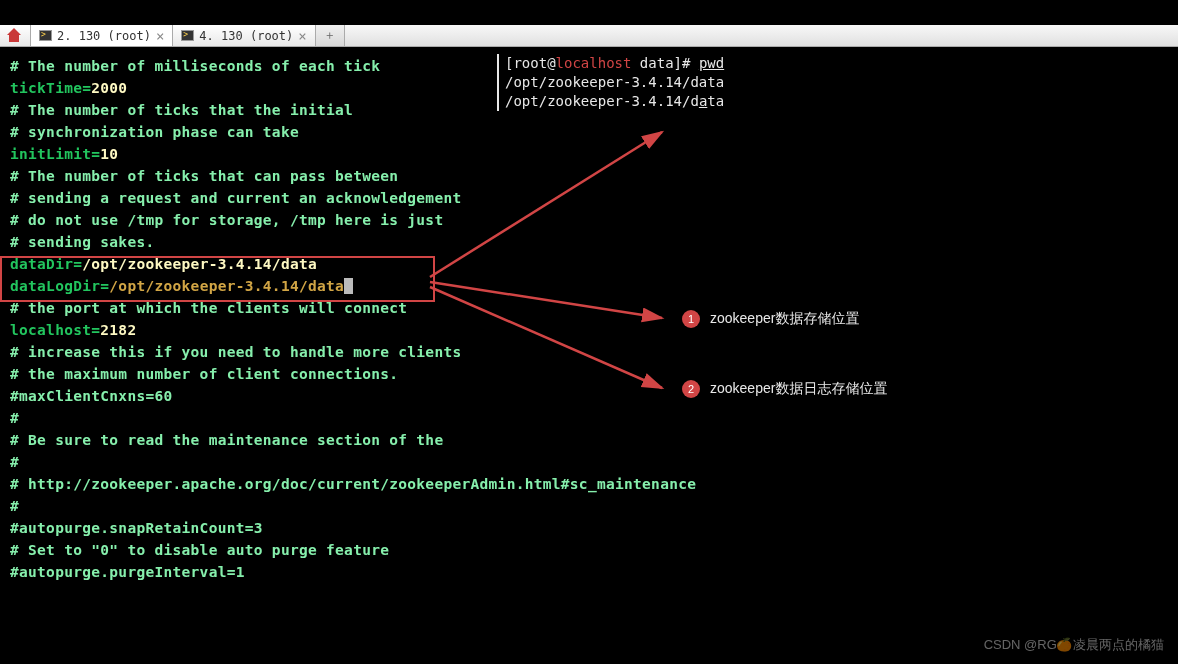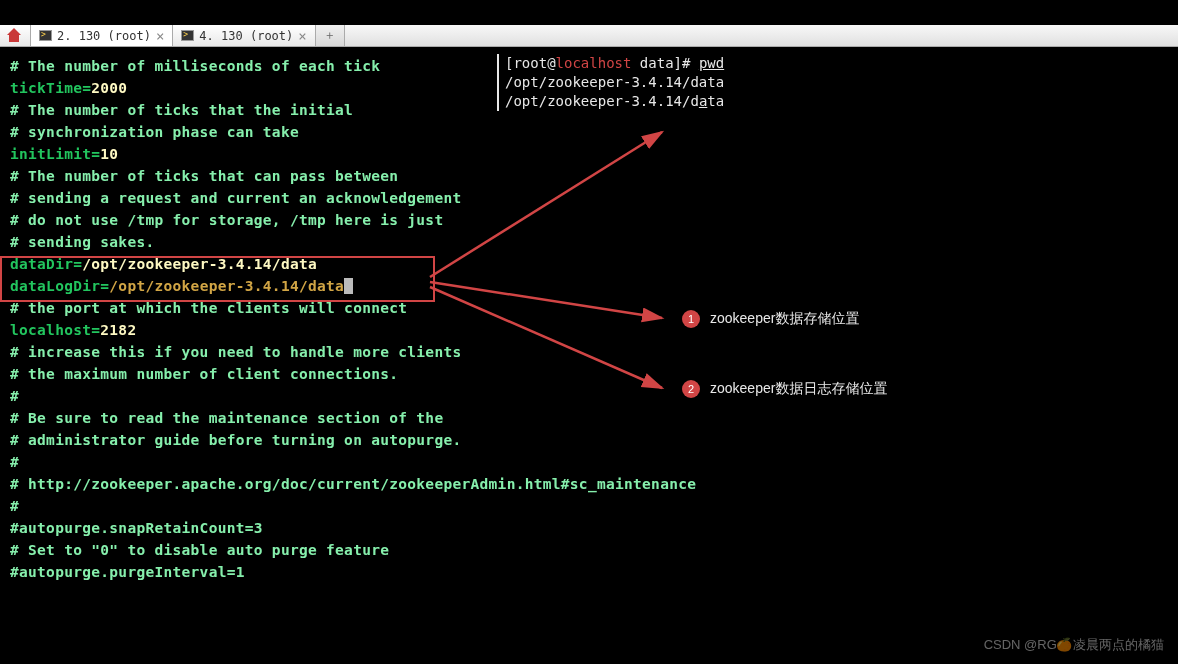--- a/index.html
+++ b/index.html
@@ -167,23 +167,23 @@
   <div class="c-blue"># The number of ticks that can pass between</div>
   <div class="c-blue"># sending a request and current an acknowledgement</div>
   <div class="c-blue"># do not use /tmp for storage, /tmp here is just</div>
   <div class="c-blue"># sending sakes.</div>
   <div><span class="c-white">dataDir=</span><span class="c-red">/opt/zookeeper-3.4.14/data</span></div>
   <div><span class="c-white">dataLogDir=</span><span class="c-yellow">/opt/zookeeper-3.4.14/data</span><span class="cursor"></span></div>
   <div class="c-blue"># the port at which the clients will connect</div>
   <div><span class="c-white">localhost=</span><span class="c-red">2182</span></div>
   <div class="c-blue"># increase this if you need to handle more clients</div>
   <div class="c-blue"># the maximum number of client connections.</div>
+  <div class="c-blue">#maxClientCnxns=60</div>
   <div class="c-blue">#</div>
   <div class="c-blue"># Be sure to read the maintenance section of the</div>
-  <div class="c-blue"># administrator guide before turning on autopurge.</div>
   <div class="c-blue">#</div>
   <div class="c-blue"># http://zookeeper.apache.org/doc/current/zookeeperAdmin.html#sc_maintenance</div>
   <div class="c-blue">#</div>
   <div class="c-blue">#autopurge.snapRetainCount=3</div>
   <div class="c-blue"># Set to "0" to disable auto purge feature</div>
   <div class="c-blue">#autopurge.purgeInterval=1</div>
 </div>
 
 <div class="termbox">
   <div class="p"><span>[root@</span><span class="host">localhost</span><span> data]# </span><span class="underline">pwd</span></div>

